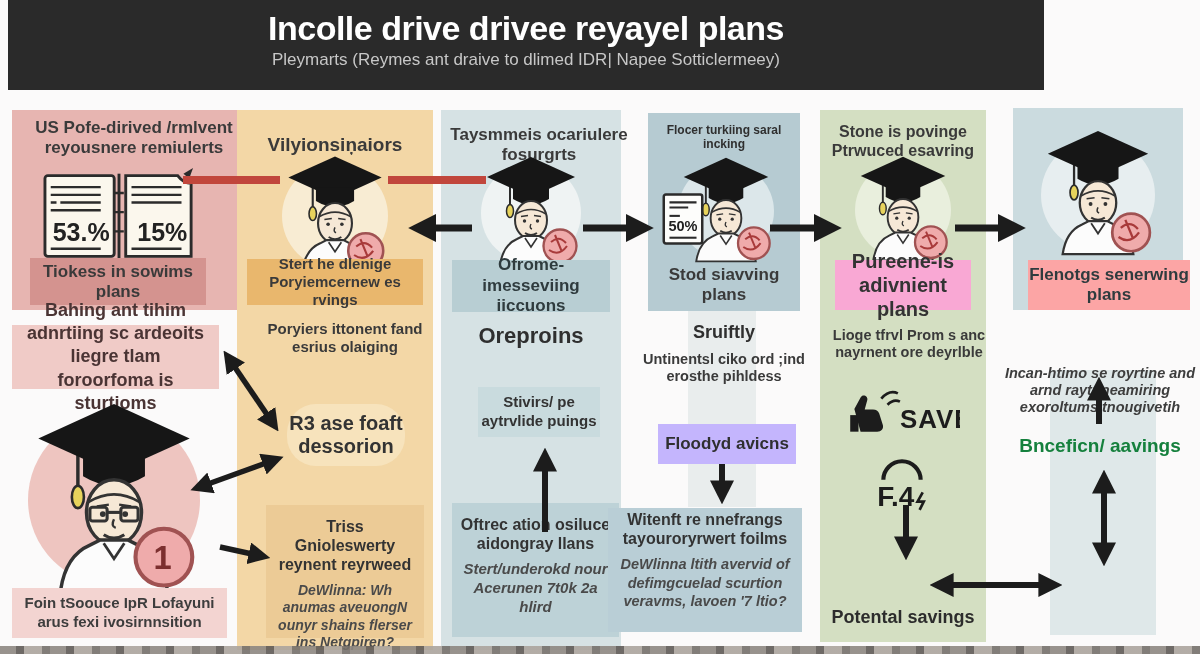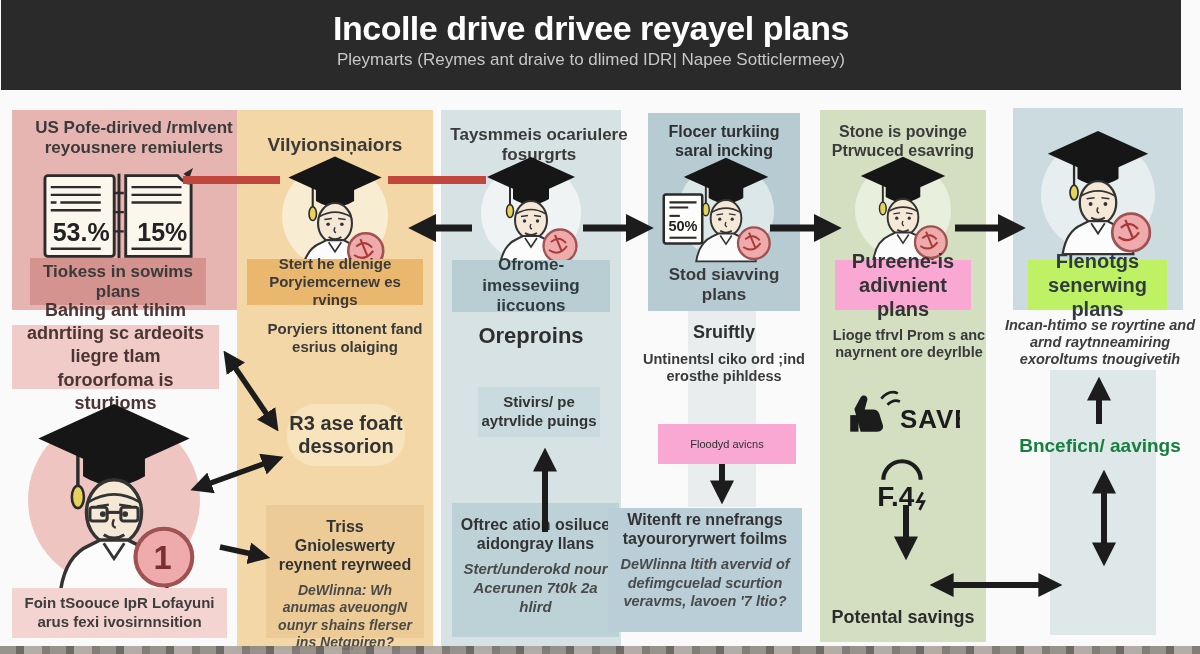--- a/index.html
+++ b/index.html
@@ -1,25 +1,25 @@
 <!DOCTYPE html>
 <html><head>
 <meta charset="utf-8">
 <style>
   html,body{margin:0;padding:0;background:#ffffff;font-family:"Liberation Sans","DejaVu Sans",sans-serif;}
   .stage{position:relative;width:1200px;height:654px;background:#fbfafa;overflow:hidden;color:#333;}
   
-  .hdr{position:absolute;left:1px;top:0;width:1180px;height:90px;background:#2a2a2a;text-align:center;z-index:2;}
+  .hdr{position:absolute;left:8px;top:0;width:1036px;height:90px;background:#2a2a2a;text-align:center;z-index:2;}
   .hdr h1{margin:9px 0 2px;color:#ffffff;font-size:34px;font-weight:bold;letter-spacing:-0.5px;}
   .hdr p{margin:0;color:#c7c7c7;font-size:17px;}
   
   .abs{position:absolute;box-sizing:border-box;}
   .panel{position:absolute;box-sizing:border-box;z-index:1;}
   .ctr{display:flex;align-items:center;justify-content:center;text-align:center;}
-  .it{font-style:italic;}
+  .it{font-style:italic;margin-top:48px;}
   .ph{position:absolute;left:0;width:100%;text-align:center;font-weight:bold;color:#3a3a3a;line-height:1.18;}
   
   .person{position:absolute;border-radius:50%;overflow:visible;}
   .person svg{position:absolute;left:0;top:-13%;width:100%;height:118%;overflow:visible;}
   .person .g{display:none;}
   .person.glasses .g{display:block;}
   .person .badge-num{display:none;}
   .person.glasses .badge-num{display:block;}
   .person.glasses .badge-scribble{display:none;}
   
@@ -161,21 +161,21 @@
     <div class="ph" style="top:213px;font-size:22px;color:#2f2f2f;">Oreproins</div>
     <div class="ctr abs" style="left:37px;top:277px;width:122px;height:50px;background:#c9dbde;font-weight:bold;font-size:15px;color:#333;line-height:1.25;">Stivirs/ pe aytrvlide puings</div>
     <div class="abs" style="left:11px;top:393px;width:167px;height:134px;background:#bdd2d7;padding:12px 6px;text-align:center;">
       <div class="card-t" style="font-size:16px;">Oftrec ation osiluce aidongray llans</div>
       <div class="card-q" style="font-size:15px;">Stert/underokd nour Acerunen 7t0k 2a hlird</div>
     </div>
   </div>
 
   <div class="strip" style="left:688px;top:311px;width:68px;height:196px;background:#e9eded;"></div>
   <div class="panel" style="left:648px;top:113px;width:152px;height:198px;background:#b6cbd2;">
-    <div class="ph" style="top:10px;font-size:16px;color:#2f2f2f;">Flocer turkiing saral incking</div>
+    <div class="ph" style="top:10px;font-size:12px;color:#2f2f2f;">Flocer turkiing saral incking</div>
     <div class="person" style="left:30px;top:50px;width:96px;height:96px;background:#dce7ea;">
   <svg viewBox="0 0 100 112">
     <line x1="29" y1="27" x2="29" y2="53" stroke="#2b2b2b" stroke-width="2"></line>
     <ellipse cx="29" cy="58" rx="3.5" ry="6.5" fill="#e7d35c" stroke="#2b2b2b" stroke-width="1.5"></ellipse>
     <polygon points="50,4 94,24 50,44 6,24" fill="#161616"></polygon>
     <path d="M32,33 v13 q18,11 36,0 v-13 z" fill="#161616"></path>
     <ellipse cx="50" cy="67" rx="16" ry="19" fill="#f6e8d6" stroke="#333" stroke-width="2"></ellipse>
     <path d="M35,61 q15,-9 30,0" stroke="#333" stroke-width="1.6" fill="none"></path>
     <circle cx="43.5" cy="68" r="1.7" fill="#333"></circle>
     <circle cx="56.5" cy="68" r="1.7" fill="#333"></circle>
@@ -200,21 +200,21 @@
       <rect x="1.5" y="1.5" width="37" height="47" rx="2" fill="#fdfdfb" stroke="#2b2b2b" stroke-width="2.4"></rect>
       <path d="M7,9 h26 M7,14 h18" stroke="#2b2b2b" stroke-width="2"></path>
       <path d="M7,22 h10" stroke="#2b2b2b" stroke-width="2"></path>
       <text x="6" y="37" font-size="14" font-weight="bold" fill="#222">50%</text>
       <path d="M7,43 h26" stroke="#2b2b2b" stroke-width="2"></path>
     </svg>
     <div class="ph" style="top:152px;font-size:17px;">Stod siavving plans</div>
   </div>
   <div class="ph panel" style="left:648px;top:322px;width:152px;font-size:18px;color:#2f2f2f;">Sruiftly</div>
   <div class="ph panel" style="left:638px;top:351px;width:172px;font-size:14.5px;">Untinentsl ciko ord ;ind erosthe pihldess</div>
-  <div class="ctr panel" style="left:658px;top:424px;width:138px;height:40px;background:#f9a8d4;font-weight:normal;font-size:11px;color:#2f2f2f;">Floodyd avicns</div>
+  <div class="ctr panel" style="left:658px;top:424px;width:138px;height:40px;background:#c4b5fd;font-weight:bold;font-size:17px;color:#2f2f2f;">Floodyd avicns</div>
   <div class="panel" style="left:608px;top:508px;width:194px;height:124px;background:#b9ced6;padding:2px 8px;text-align:center;box-sizing:border-box;">
     <div class="card-t" style="font-size:16px;">Witenft re nnefrangs tayouroryrwert foilms</div>
     <div class="card-q" style="font-size:14.5px;">DeWlinna ltith avervid of defimgcuelad scurtion veravms, lavoen '7 ltio?</div>
   </div>
 
   <div class="panel" style="left:820px;top:110px;width:166px;height:532px;background:#d4dfc2;">
     <div class="ph" style="top:13px;font-size:16px;">Stone is povinge Ptrwuced esavring</div>
     <div class="person" style="left:35px;top:52px;width:96px;height:96px;background:#e9efdd;">
   <svg viewBox="0 0 100 112">
     <line x1="29" y1="27" x2="29" y2="53" stroke="#2b2b2b" stroke-width="2"></line>
@@ -280,21 +280,21 @@
     <path d="M44,80 q6,4 12,0" stroke="#333" stroke-width="1.8" fill="none"></path>
     <path d="M19,112 q3,-20 17,-26 l6,-3 h16 l6,3 q14,6 17,26 z" fill="#fcfcfc" stroke="#333" stroke-width="2"></path>
     <path d="M44,85 l6,9 6,-9" stroke="#333" stroke-width="1.6" fill="none"></path>
     <g>
       <circle cx="79" cy="93" r="16.5" fill="#efabab" stroke="#a05252" stroke-width="2.4"></circle>
       <path class="badge-scribble" d="M70,89 q8,-7 15,1 m-17,7 q10,7 18,-4 m-12,-11 l7,17" stroke="#a83a3a" stroke-width="2" fill="none"></path>
       <text class="badge-num" x="73" y="100" font-size="19" font-weight="bold" fill="#7c2f2f">1</text>
     </g>
   </svg>
 </div>
-    <div class="ctr abs" style="left:15px;top:152px;width:139px;height:50px;background:#bef264;font-weight:bold;font-size:20px;color:#2f3b3e;line-height:1.2;">Flenotgs senerwing plans</div>
+    <div class="ctr abs" style="left:15px;top:152px;width:162px;height:50px;background:#fca5a5;font-weight:bold;font-size:17px;color:#2f3b3e;line-height:1.2;">Flenotgs senerwing plans</div>
   </div>
   <div class="ph panel it" style="left:1003px;top:317px;width:194px;font-size:14.5px;font-weight:bold;color:#3d3d3d;">Incan-htimo se royrtine and arnd raytnneamiring exoroltums tnougivetih</div>
   <div class="ph panel" style="left:1008px;top:435px;width:184px;font-size:19px;color:#15803d;z-index:2;">Bnceficn/ aavings</div>
 
   <svg class="overlay" viewBox="0 0 1200 654">
     <defs>
       <marker id="ah" viewBox="0 0 4 4" markerWidth="4" markerHeight="4" refX="0.6" refY="2" orient="auto-start-reverse">
         <path d="M0,0 L4,2 L0,4 Z" fill="#1c1c1c"></path>
       </marker>
     </defs>

